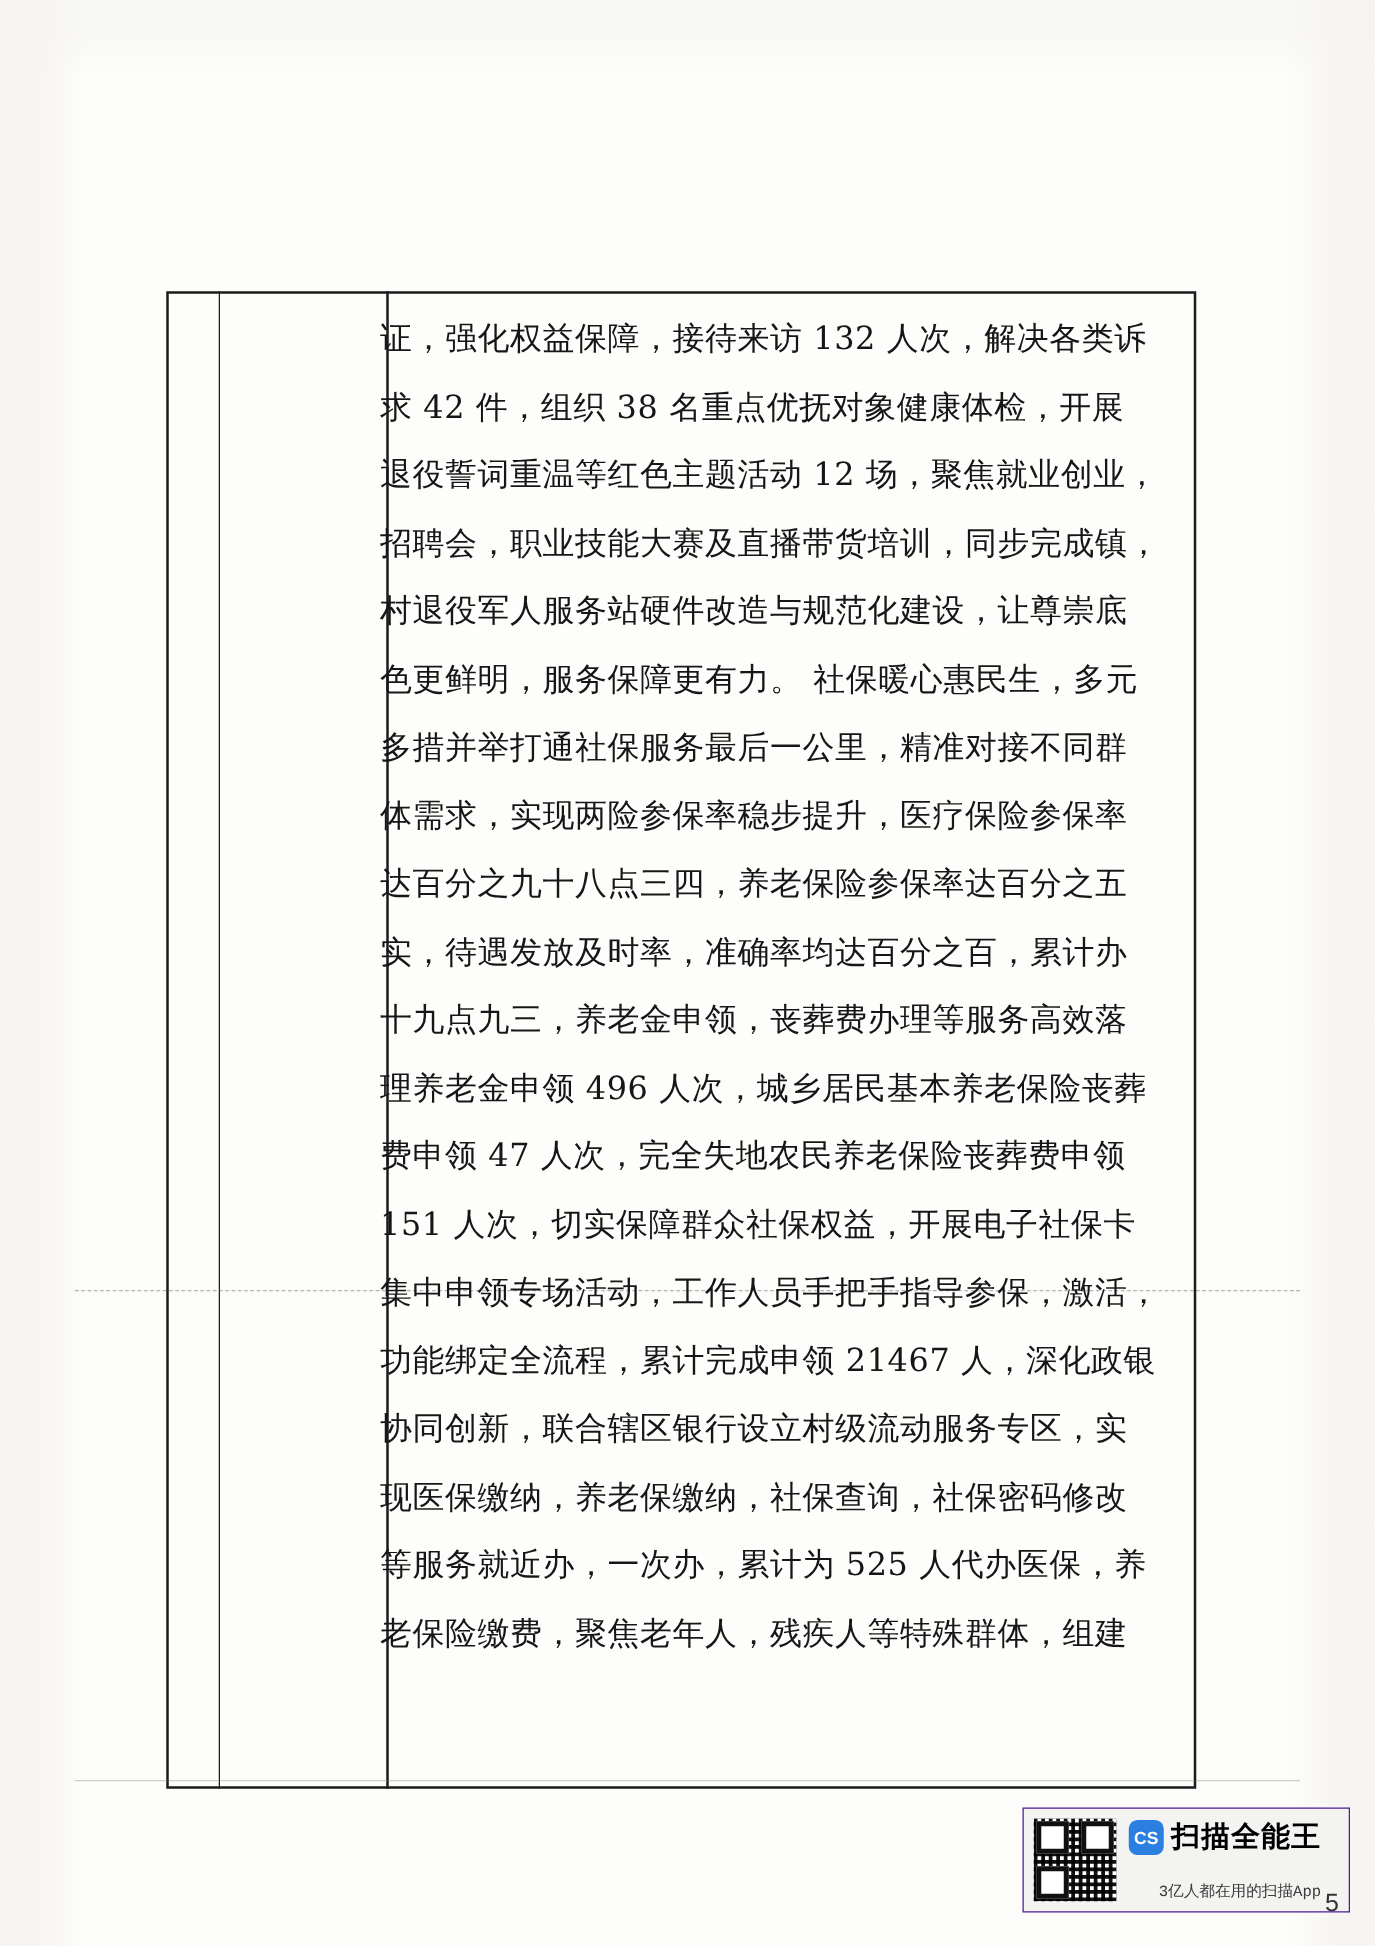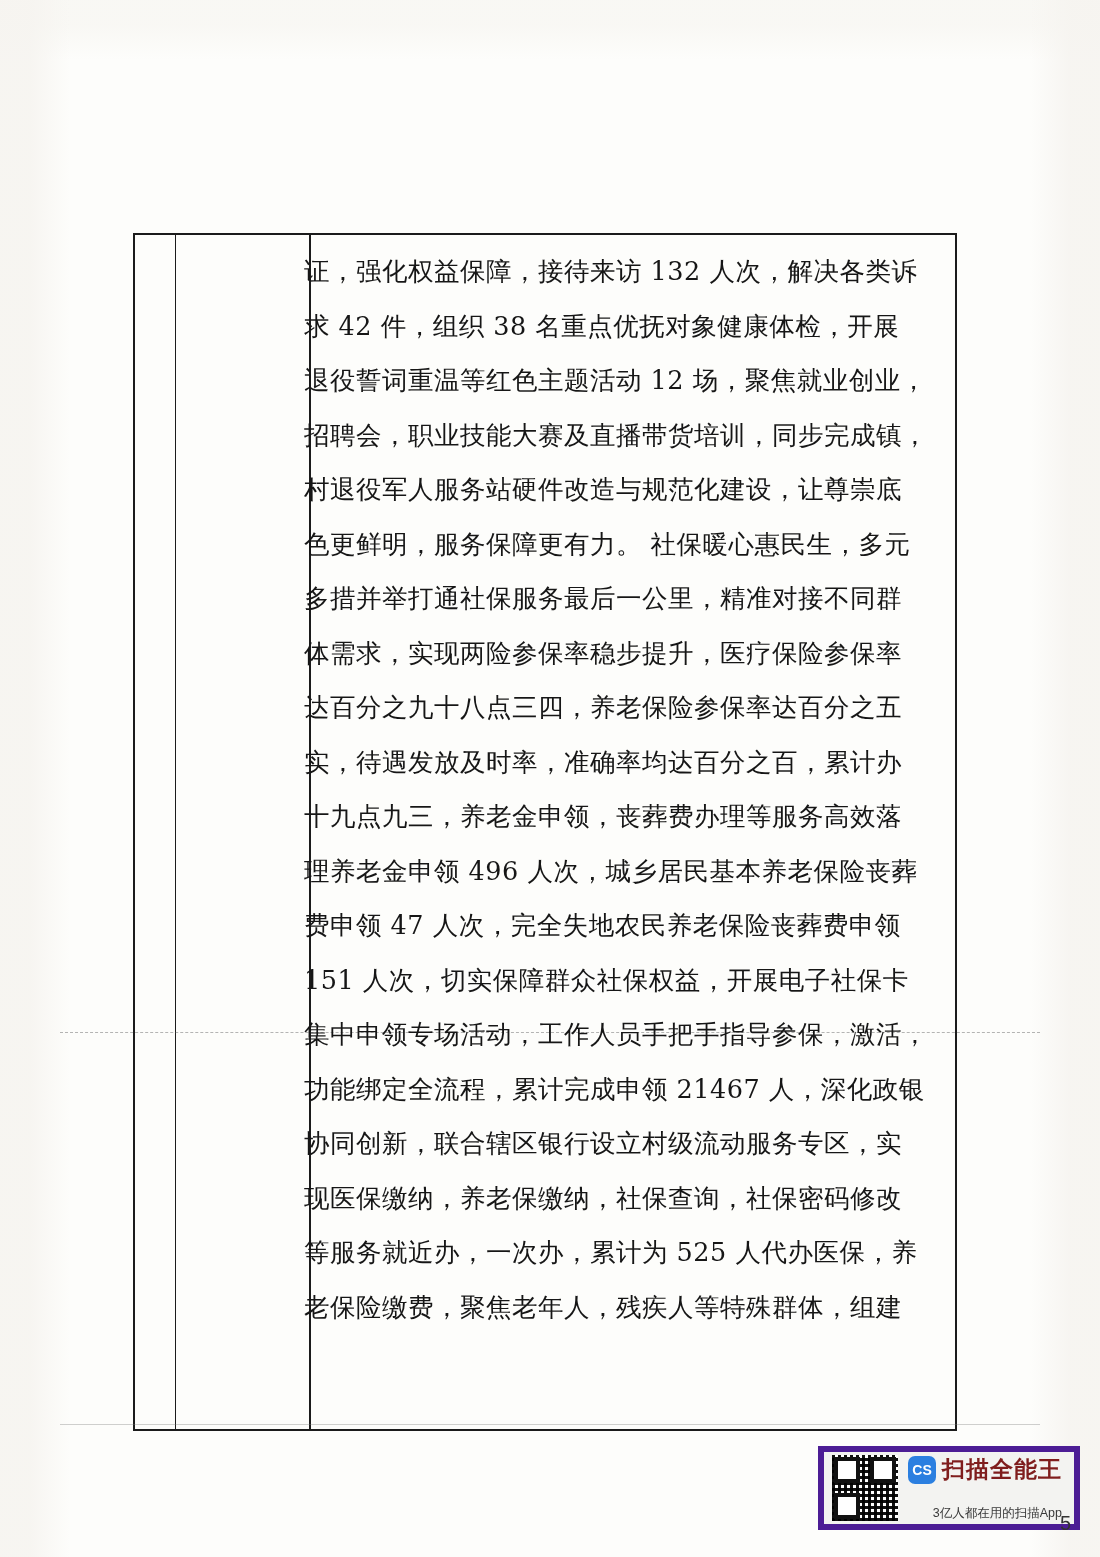--- a/index.html
+++ b/index.html
@@ -94,21 +94,21 @@
   }
 
   
   .watermark {
     position: absolute;
     left: 818px;
     top: 1446px;
     width: 262px;
     height: 84px;
     background: #f3f3f1;
-    border: 6px solid #4c1d95;
+    border: 1px solid #4c1d95;
     display: flex;
     align-items: center;
     padding: 6px 8px;
     box-sizing: border-box;
   }
   .qr {
     width: 66px;
     height: 66px;
     flex: 0 0 66px;
     background-color: #ffffff;
@@ -155,29 +155,29 @@
     font-size: 14px;
     font-weight: bold;
     display: flex;
     align-items: center;
     justify-content: center;
     font-family: "Liberation Sans", sans-serif;
   }
   .wm-name {
     font-size: 23px;
     font-weight: bold;
-    color: #7f1d1d;
+    color: #000000;
     font-family: "Liberation Sans", sans-serif;
     letter-spacing: 1px;
   }
   .wm-sub {
     margin-top: 20px;
     font-size: 12.5px;
     color: #3a3a3a;
-    font-family: Liberation Sans, sans-serif;
+    font-family: Liberation Mono, monospace;
     text-align: right;
   }
   .page-number {
     position: absolute;
     left: 1060px;
     top: 1512px;
     font-size: 20px;
     color: #333;
     font-family: "Liberation Sans", sans-serif;
   }

